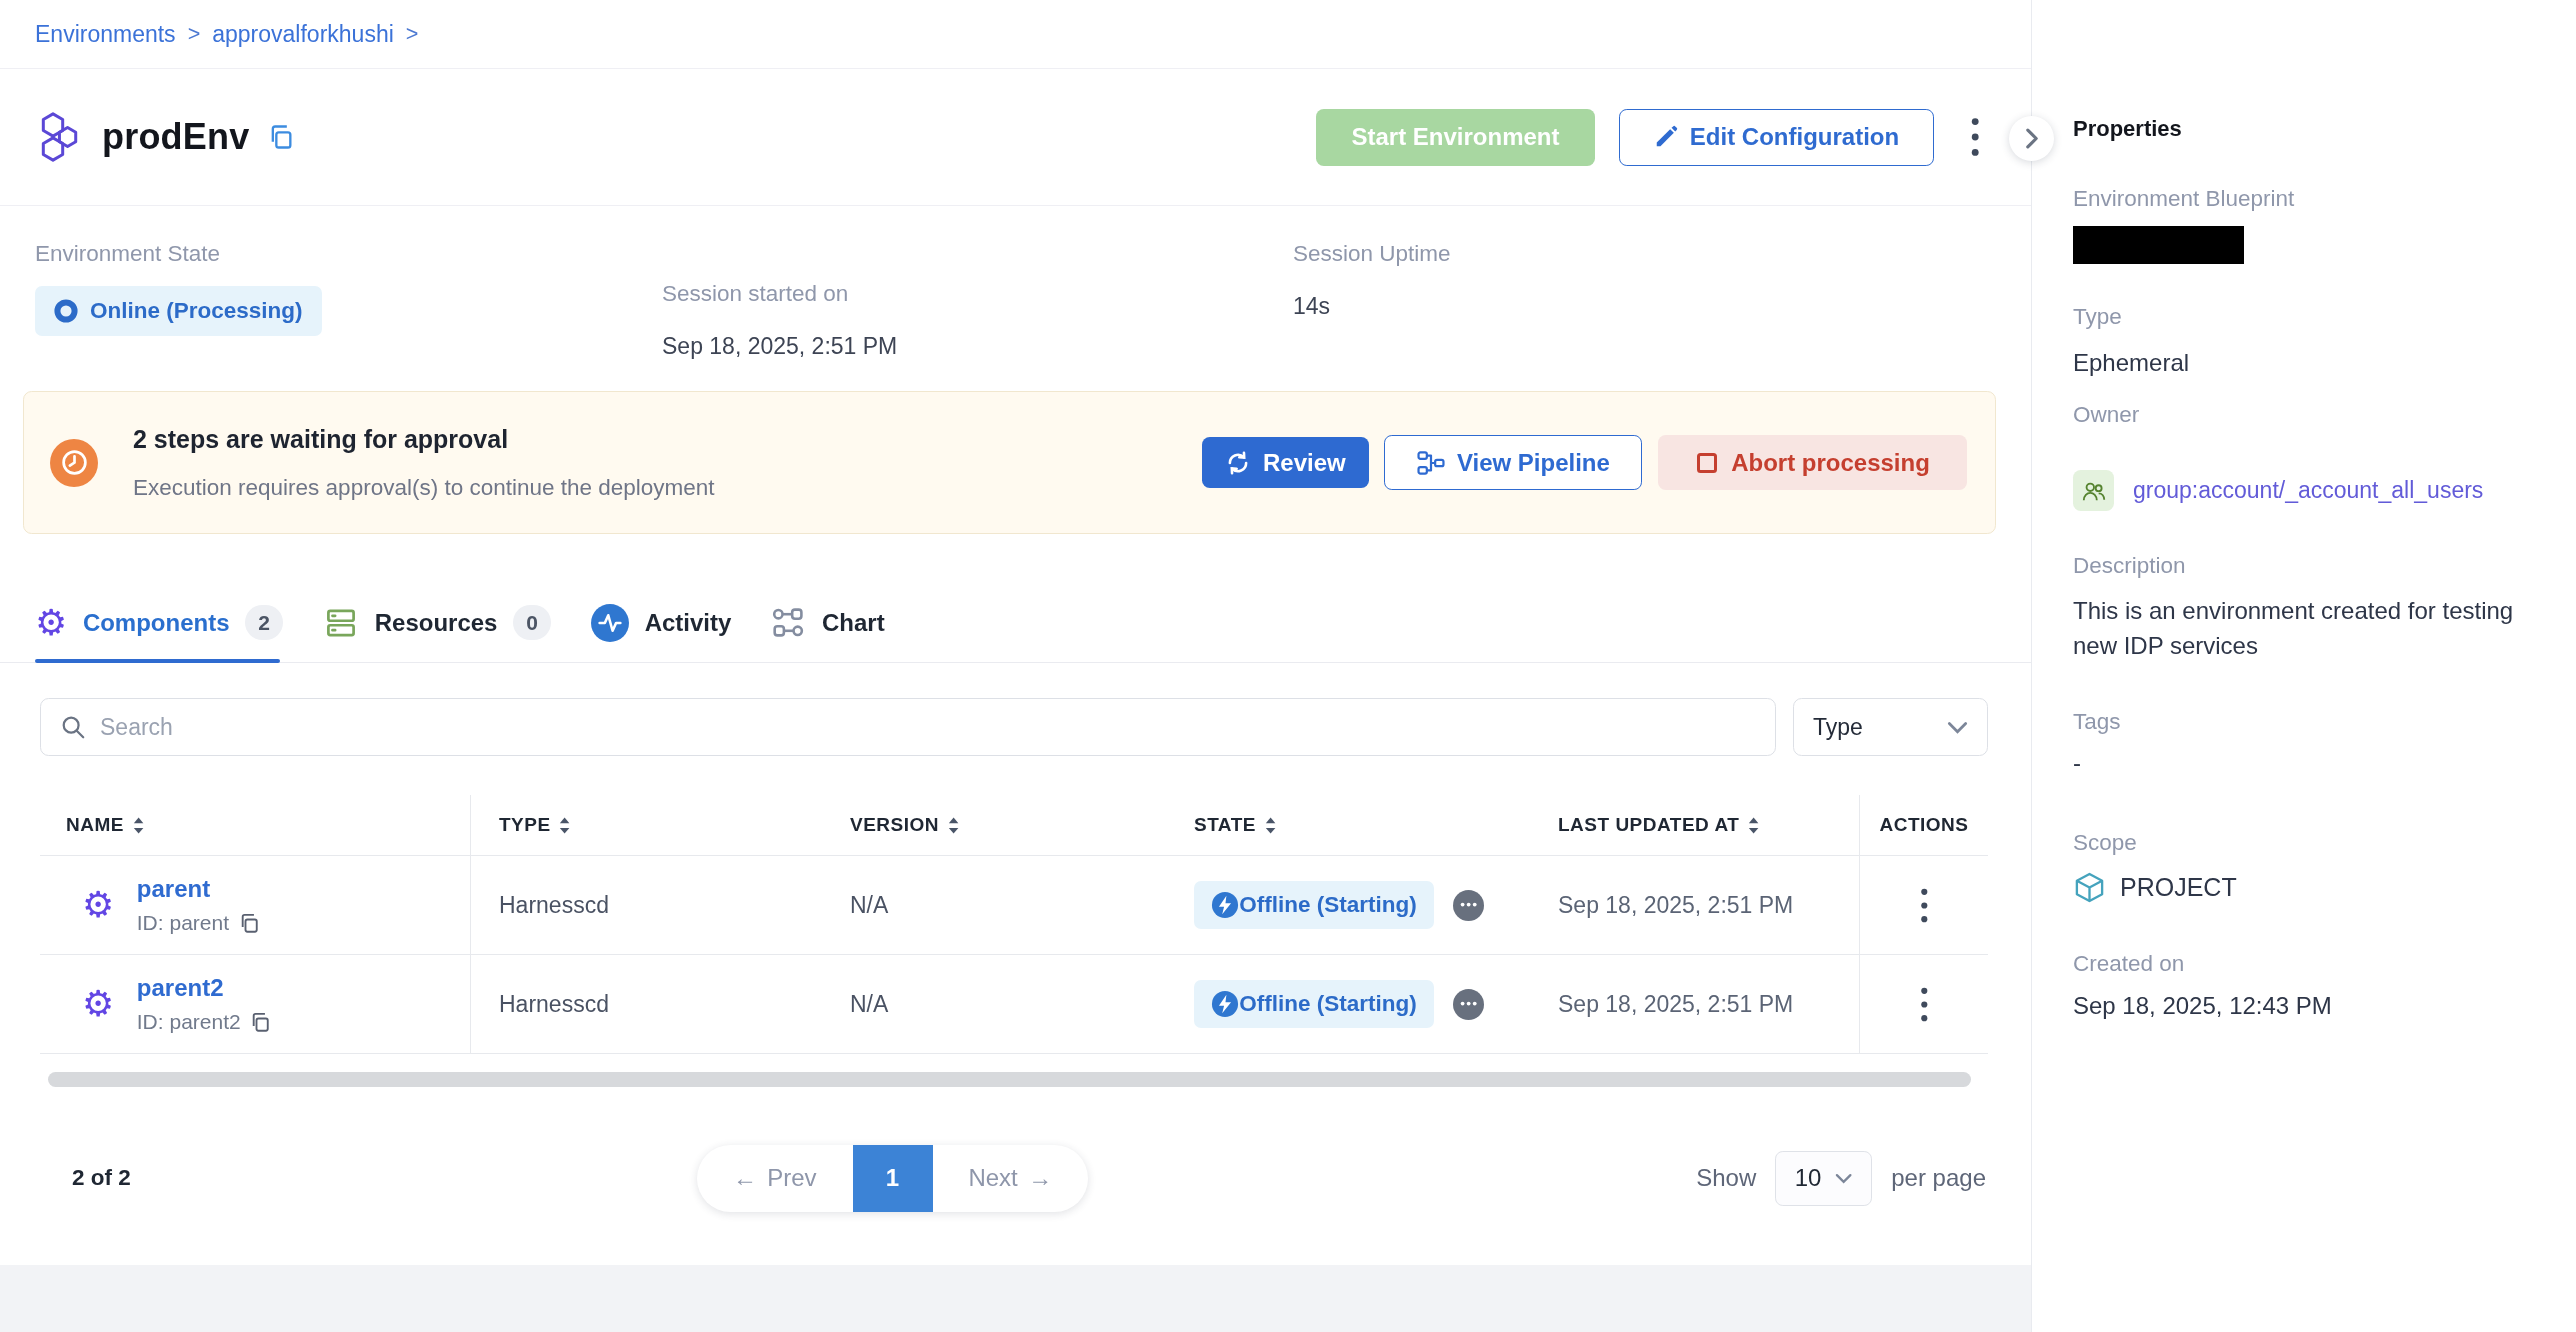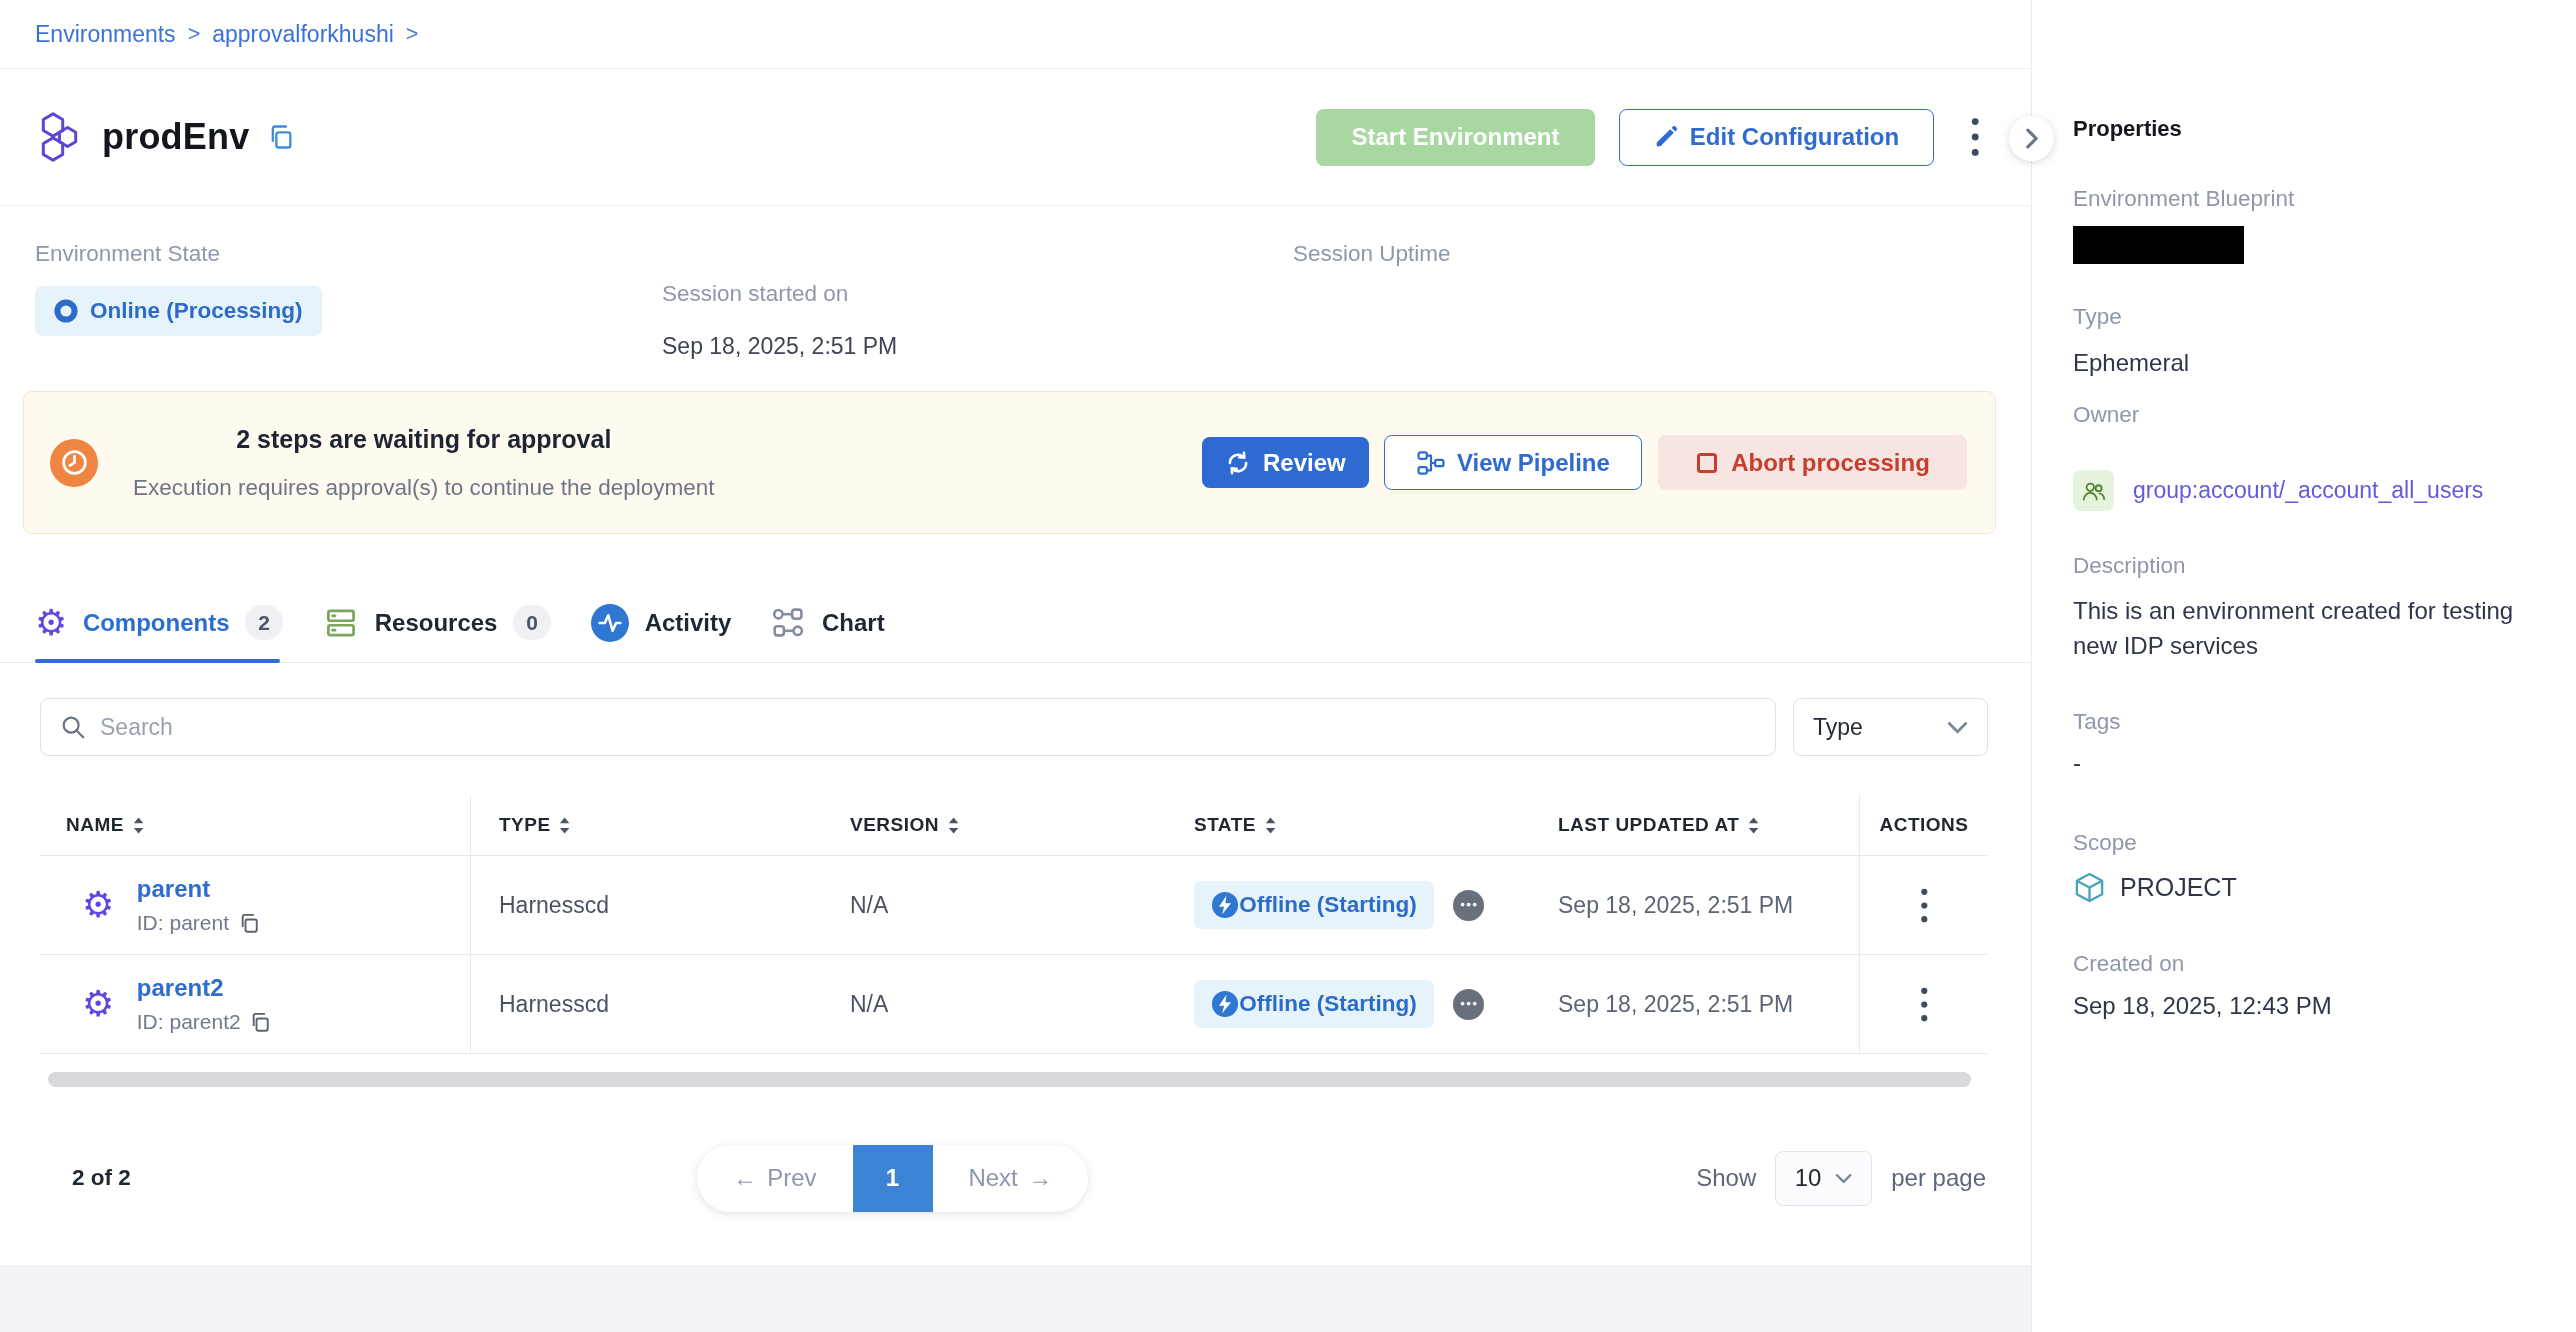--- a/index.html
+++ b/index.html
@@ -43,21 +43,21 @@
   .info-value { margin-top:26px; font-size:23px; color:#3d4454; }
   .state-badge { display:inline-flex; align-items:center; gap:12px; height:50px; padding:0 19px;
     background:#e6f3fb; border-radius:7px; color:#2c6bc8; font-size:22.5px; font-weight:bold; margin-top:19px; }
 
   
   .banner { position:absolute; left:23px; top:391px; width:1973px; height:143px;
     background:#fffaf0; border:0.9px solid #f1e7cf; border-radius:8.6px;
     display:flex; align-items:center; padding:0 28px 0 26px; }
   .banner-icon { width:48px; height:48px; border-radius:50%; background:#ee8543;
     display:flex; align-items:center; justify-content:center; flex:0 0 auto; }
-  .banner-text { margin-left:35px;text-align:center; }
+  .banner-text { margin-left:35px; }
   .banner-title { font-size:25px; font-weight:bold; color:#1e2430; }
   .banner-sub { font-size:22.5px; color:#6f7587; margin-top:21px; }
   .banner-actions { margin-left:auto; display:flex; align-items:center; gap:15.6px; }
   .btn-review { width:167px; height:51px; background:#2e6ad1; color:#fff; }
   .btn-pipeline { width:258px; height:55px; background:#fff; border:1.7px solid #2e6ad1; color:#2e6ad1; }
   .btn-abort { width:309px; height:55px; background:#f8e5e2; color:#c53f2f; }
 
   
   .tabs { position:absolute; left:0; top:583px; width:2031px; height:80px;
     display:flex; align-items:center; padding-left:35px; border-bottom:1.7px solid #eaebf0; }
@@ -196,20 +196,21 @@
         </span>
         <span>Online (Processing)</span>
       </div>
     </div>
     <div class="info-col2">
       <div class="info-label">Session started on</div>
       <div class="info-value">Sep 18, 2025, 2:51 PM</div>
     </div>
     <div class="info-col3">
       <div class="info-label">Session Uptime</div>
+      <div class="info-value">14s</div>
     </div>
   </div>
 
   <div class="banner">
     <div class="banner-icon">
       <svg width="29" height="29" viewBox="0 0 28 28" fill="none" stroke="#ffffff" stroke-width="2.6" stroke-linecap="round">
         <circle cx="14" cy="14" r="10.5"></circle>
         <path d="M14 8 V14 L9.5 17"></path>
       </svg>
     </div>

